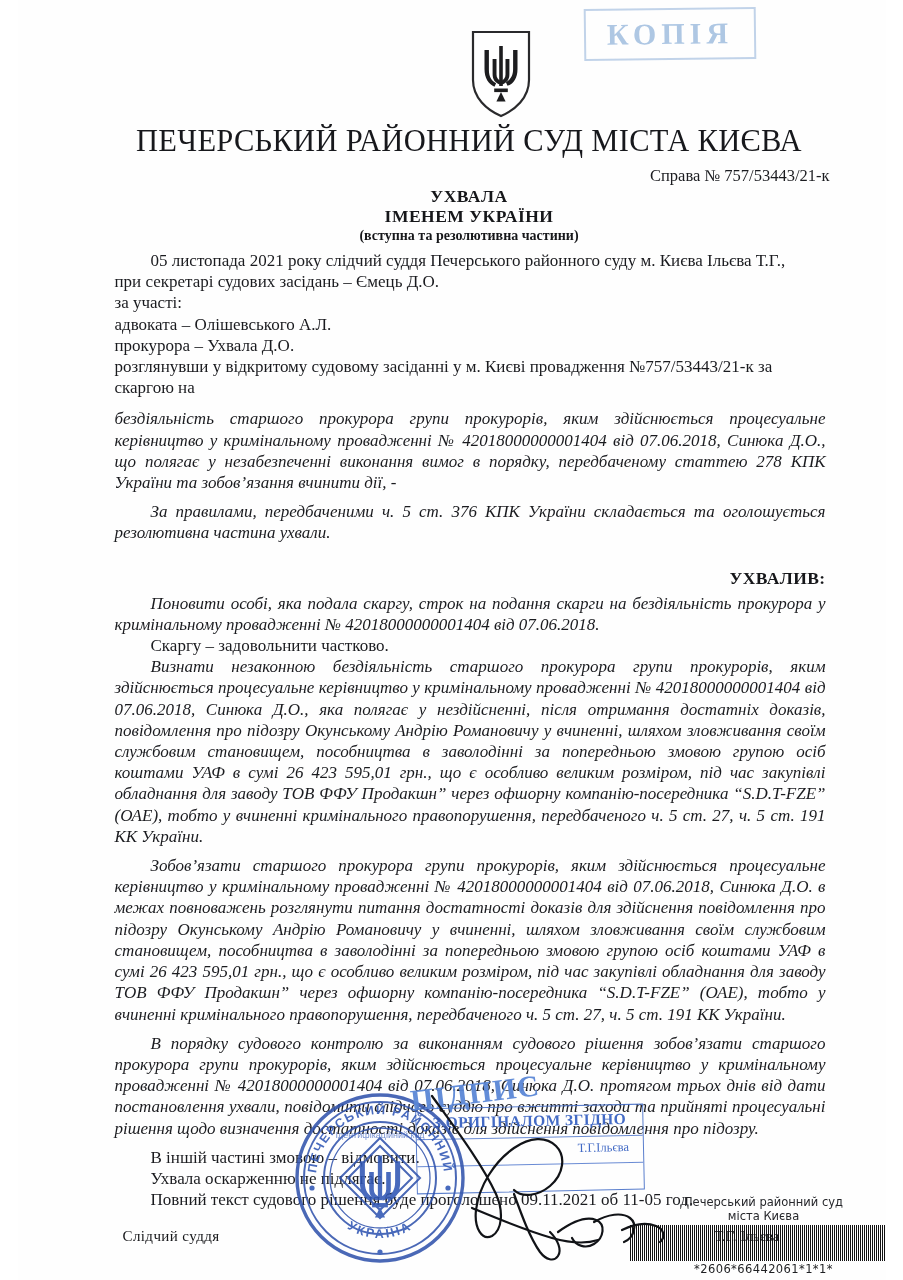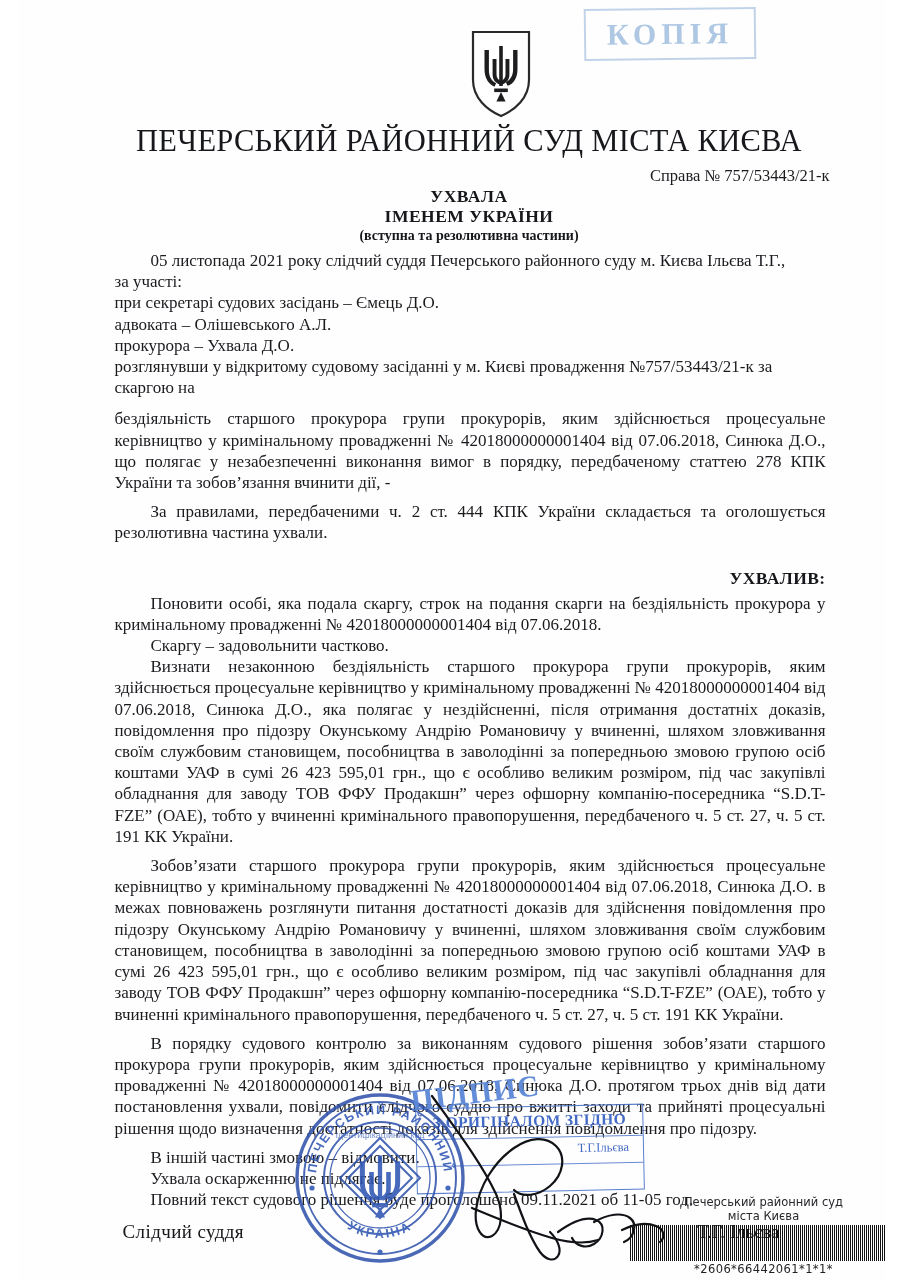--- a/index.html
+++ b/index.html
@@ -92,37 +92,37 @@
     width: 711px;
   }
   p {
     margin: 0;
     font-size: 17px;
     line-height: 21.2px;
     color: #1a1b1f;
   }
   .ind   { text-indent: 36px; }
   .noind { text-indent: 0; }
-  .just  { text-align: justify; text-justify: inter-word; }
+  .just  { text-align: justify; text-justify: inter-word; font-style: italic; }
   .lead  { text-indent: 36px; text-align: left; }
 
   .h-uhvalyv {
     text-align: right;
     font-weight: 700;
     font-size: 17.5px;
     margin: 24px 0 4px 0;
     letter-spacing: .4px;
   }
 
   .sign-row {
     display: flex;
     justify-content: space-between;
     align-items: baseline;
-    margin-top: 11px;
-    font-size: 19px;
+    margin-top: 18px;
+    font-size: 15px;
   }
   .sign-row .role { padding-left: 8px; letter-spacing: .4px; }
   .sign-row .who  { padding-right: 46px; padding-left: 28px; }
 
   
   .overlay { position: absolute; inset: 0; pointer-events: none; }
 
   .round-seal {
     position: absolute;
     left: 276px;
@@ -251,27 +251,27 @@
   <div class="court-title">ПЕЧЕРСЬКИЙ РАЙОННИЙ СУД МІСТА КИЄВА</div>
   <div class="case-no">Справа №  757/53443/21-к</div>
 
   <div class="center-head h-imenem">ІМЕНЕМ  УКРАЇНИ</div>
   <div class="center-head h-uhvala">УХВАЛА</div>
   <div class="center-head h-parts">(вступна та резолютивна частини)</div>
 
   <div class="body-wrap">
 
     <p class="lead">05 листопада 2021 року слідчий суддя Печерського районного суду м. Києва Ільєва Т.Г.,</p>
+    <p class="noind">при секретарі судових засідань – Ємець Д.О.</p>
     <p class="noind">за участі:</p>
-    <p class="noind">при секретарі судових засідань – Ємець Д.О.</p>
     <p class="noind">адвоката – Олішевського А.Л.</p>
     <p class="noind">прокурора – Ухвала Д.О.</p>
     <p class="noind">розглянувши у відкритому судовому засіданні у м. Києві провадження №757/53443/21-к за скаргою на</p>
     <p class="noind just" style="margin-top:10px">бездіяльність старшого прокурора групи прокурорів, яким здійснюється процесуальне керівництво у кримінальному провадженні № 42018000000001404 від 07.06.2018, Синюка Д.О., що полягає у незабезпеченні виконання вимог в порядку, передбаченому статтею 278 КПК України  та зобов’язання вчинити дії, -</p>
-    <p class="ind just" style="margin-top:8px">За правилами, передбаченими ч. 2 ст. 444 КПК України складається та оголошується резолютивна частина ухвали.</p>
+    <p class="ind just" style="margin-top:8px">За правилами, передбаченими ч. 5 ст. 376 КПК України складається та оголошується резолютивна частина ухвали.</p>
 
     <div class="h-uhvalyv">УХВАЛИВ:</div>
 
     <p class="ind just">Поновити особі, яка подала скаргу, строк на подання скарги на бездіяльність прокурора у кримінальному провадженні № 42018000000001404 від 07.06.2018.</p>
     <p class="ind">Скаргу – задовольнити частково.</p>
     <p class="ind just">Визнати незаконною бездіяльність старшого прокурора групи прокурорів, яким здійснюється процесуальне керівництво у кримінальному провадженні № 42018000000001404 від 07.06.2018, Синюка Д.О., яка полягає у нездійсненні, після отримання достатніх доказів, повідомлення про підозру Окунському Андрію Романовичу у вчиненні, шляхом зловживання своїм службовим становищем, пособництва в заволодінні за попередньою змовою групою осіб коштами УАФ в сумі 26 423 595,01 грн., що є особливо великим розміром, під час закупівлі обладнання для заводу ТОВ ФФУ Продакшн” через офшорну компанію-посередника “S.D.T-FZE” (ОАЕ), тобто у вчиненні кримінального правопорушення, передбаченого ч. 5 ст. 27, ч. 5 ст. 191 КК України.</p>
     <p class="ind just" style="margin-top:8px">Зобов’язати старшого прокурора групи прокурорів, яким здійснюється процесуальне керівництво у кримінальному провадженні № 42018000000001404 від 07.06.2018, Синюка Д.О. в межах повноважень розглянути питання достатності доказів для здійснення повідомлення про підозру Окунському Андрію Романовичу у вчиненні, шляхом зловживання своїм службовим становищем, пособництва в заволодінні за попередньою змовою групою осіб коштами УАФ в сумі 26 423 595,01 грн., що є особливо великим розміром, під час закупівлі обладнання для заводу ТОВ ФФУ Продакшн” через офшорну компанію-посередника “S.D.T-FZE” (ОАЕ), тобто у вчиненні кримінального правопорушення, передбаченого ч. 5 ст. 27, ч. 5 ст. 191 КК України.</p>
     <p class="ind just" style="margin-top:8px">В порядку судового контролю за виконанням судового рішення зобов’язати старшого прокурора групи прокурорів, яким здійснюється процесуальне керівництво у кримінальному провадженні № 42018000000001404 від 07.06.2018, Синюка Д.О. протягом трьох днів від дати постановлення ухвали, повідомити слідчого суддю про вжитті заходи та прийняті процесуальні рішення щодо визначення достатності доказів для здійснення повідомлення про підозру.</p>
     <p class="ind" style="margin-top:8px">В іншій частині змовою – відмовити.</p>
     <p class="ind">Ухвала оскарженню не підлягає.</p>

